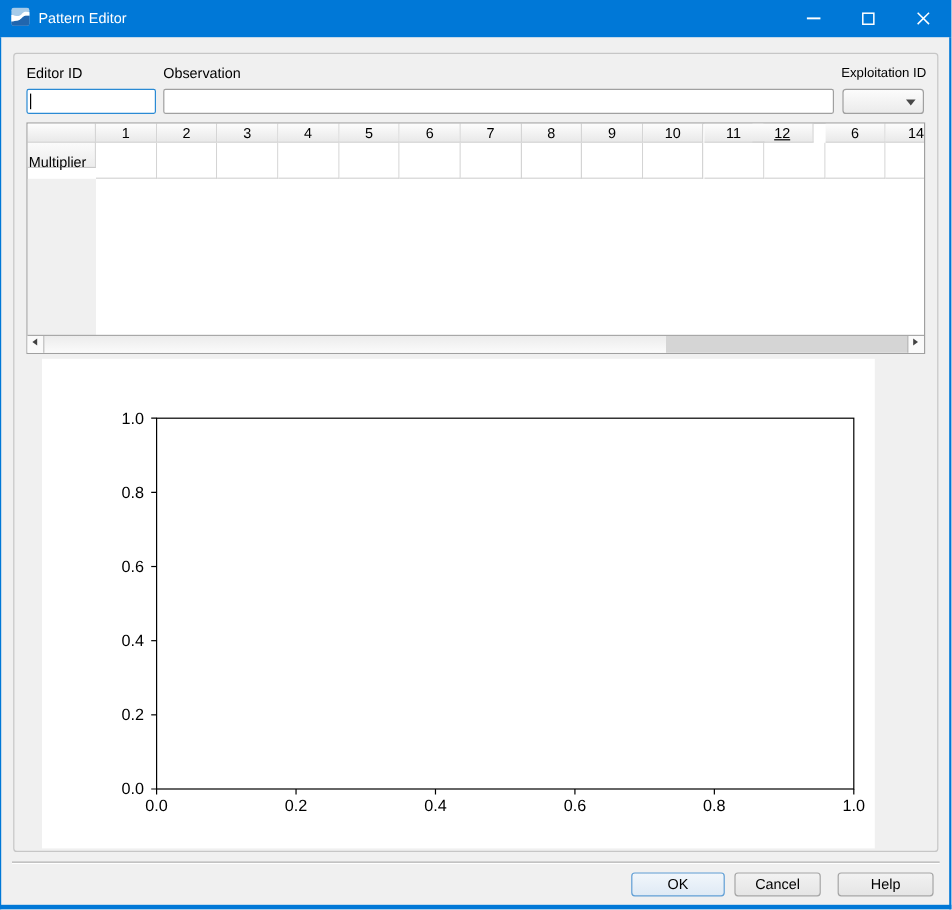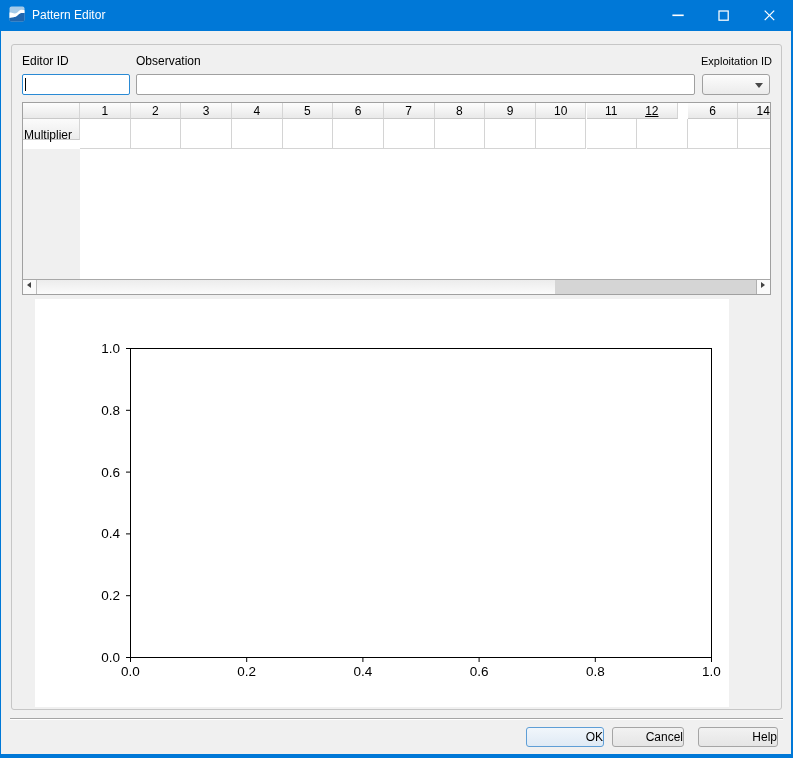--- a/index.html
+++ b/index.html
@@ -53,21 +53,21 @@
 
 
 #chart { left:21px; top:299px; width:694px; height:408px; background:#fff;margin-left:14px; }
 
 
 #sep1 { left:10px; top:718px; width:773px; height:1px; background:#a5a5a5; }
 #sep2 { left:10px; top:719px; width:773px; height:1px; background:#fff; }
 
 
 .btn { top:727px; height:20px; border:1px solid #a5a5a5; border-radius:3px;
-       background:linear-gradient(#f2f2f2,#e5e5e5); text-align:right; line-height:19px; font-size:12px; }
+       background:linear-gradient(#f2f2f2,#e5e5e5); text-align:center; line-height:19px; font-size:12px; }
 #okbtn { left:526px; width:78px; border:1px solid #5e9ed6; background:linear-gradient(#f1f6fb,#dfeaf5); }
 #cancelbtn { left:612px; width:72px; }
 #helpbtn { left:698px; width:80px; }
 </style>
 </head>
 <body>
 <div class="abs" id="titlebar"></div>
 <svg class="abs" style="left:9px; top:6px;" width="16" height="16" viewBox="0 0 16 16">
   <defs>
       <clipPath id="rc">

